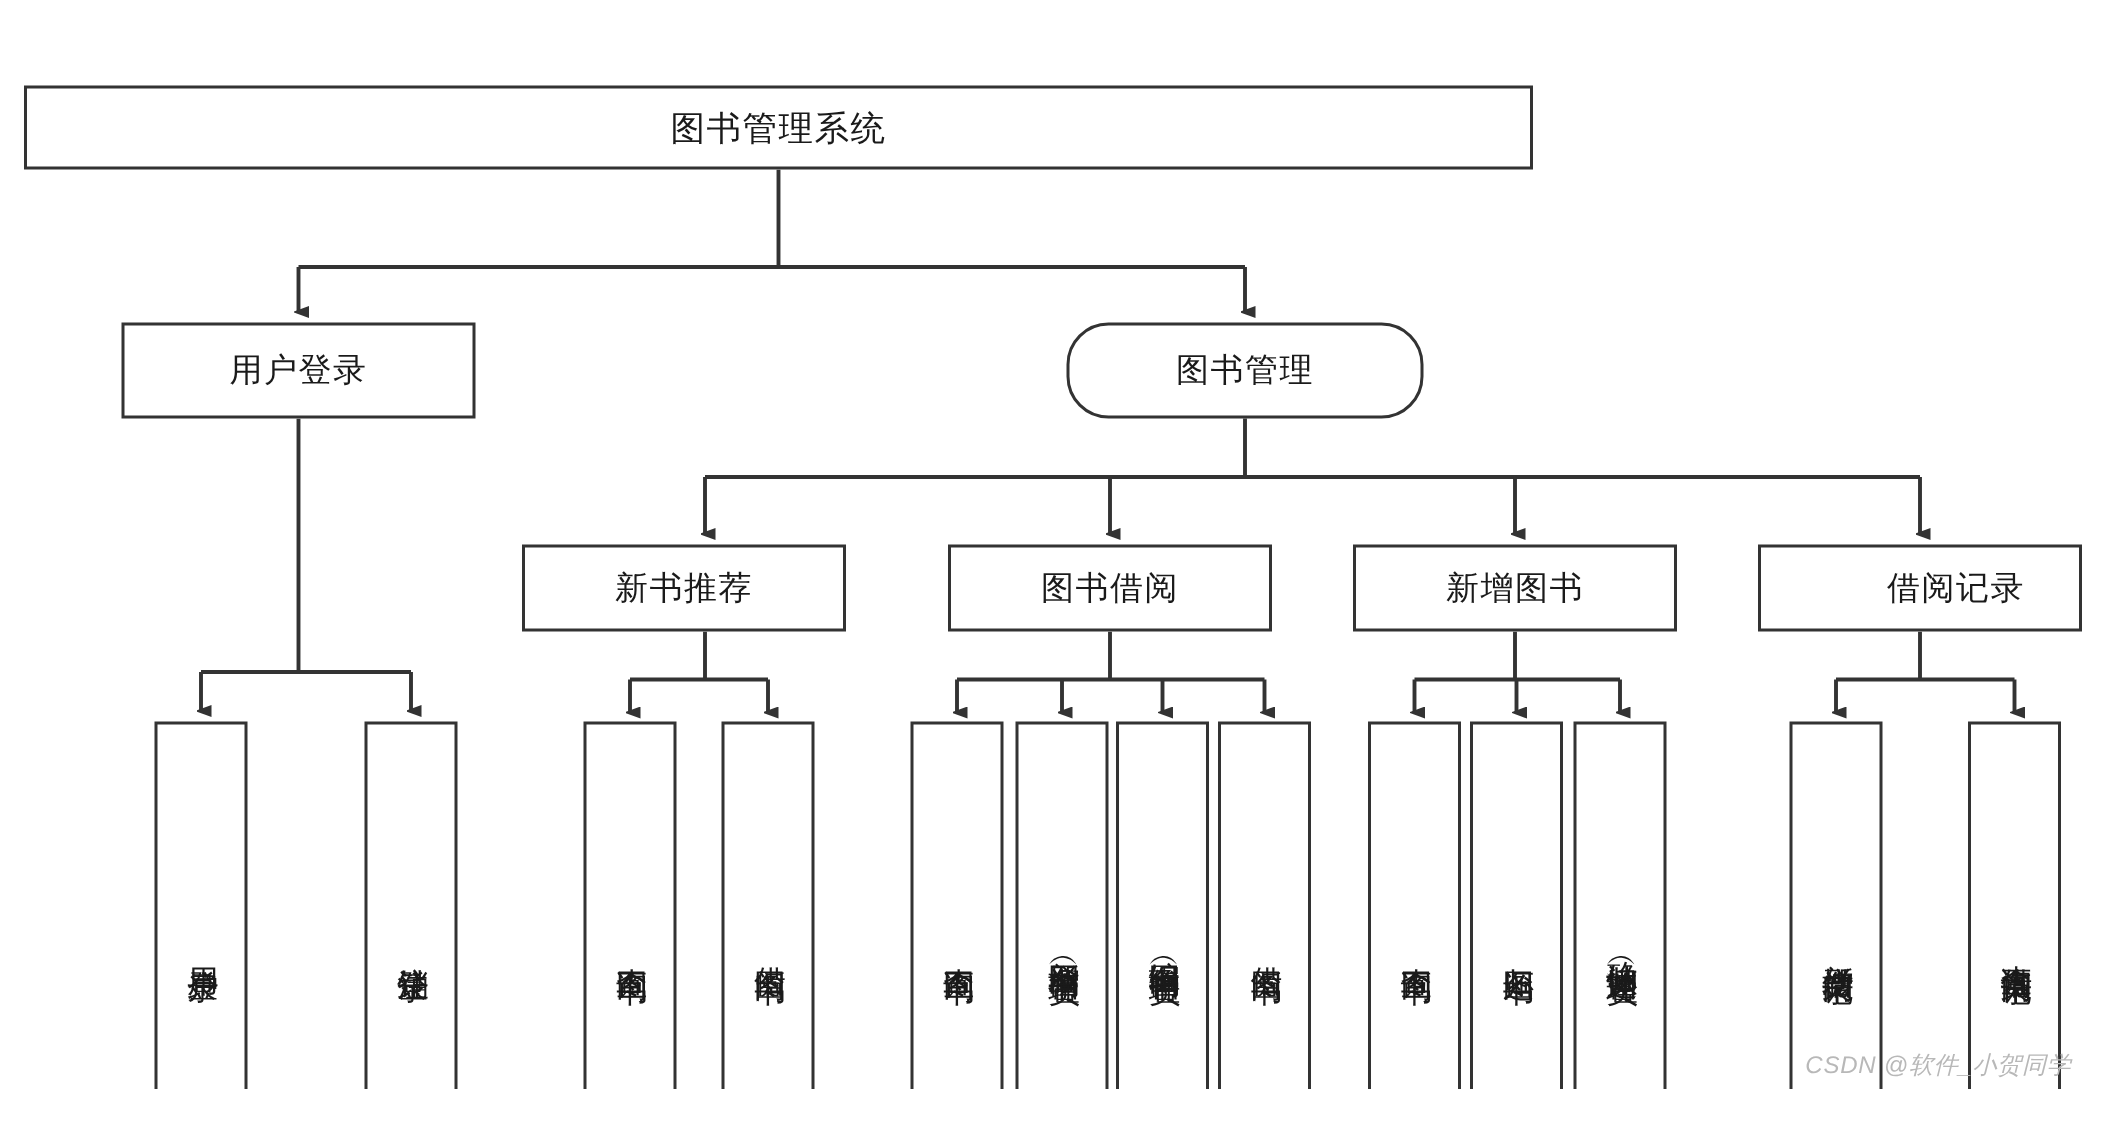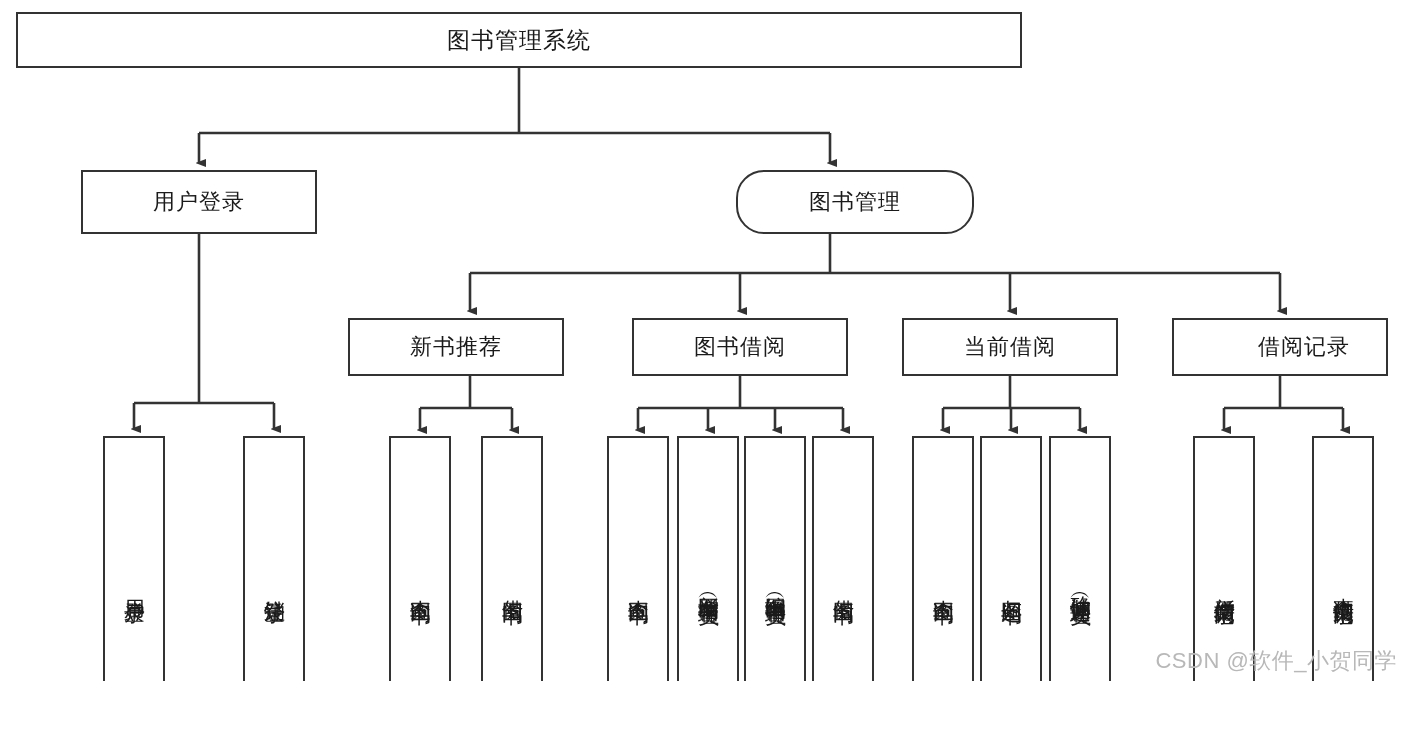--- a/index.html
+++ b/index.html
@@ -10,20 +10,21 @@
   }
   body {
     font-family: "Liberation Sans", "DejaVu Sans", sans-serif;
   }
   #canvas {
     position: relative;
     width: 1405px;
     height: 681px;
     background: #ffffff;
     overflow: hidden;
+    margin-top: 45px;
   }
   svg.edges {
     position: absolute;
     left: 0;
     top: 0;
     width: 1405px;
     height: 747px;
     pointer-events: none;
   }
   .node {
@@ -55,26 +56,27 @@
     white-space: normal;
   }
   .node.v .vtext {
     writing-mode: vertical-rl;
     text-orientation: upright;
     display: block;
     max-height: 100%;
   }
   .watermark {
     position: absolute;
-    right: 8px;
+    right: 24px;
     bottom: 5px;
-    font-size: 22px;
+    font-size: 16px;
     color: #b8b8b8;
     letter-spacing: 0.5px;
     white-space: nowrap;
+    font-style: italic;
   }
 </style>
 </head>
 <body>
 
 <div id="canvas">
 
   <svg class="edges" viewBox="0 0 1405 747">
     <defs>
       <marker id="arrow" markerWidth="10" markerHeight="10" refX="4" refY="7" orient="auto" markerUnits="userSpaceOnUse">
@@ -125,32 +127,32 @@
     </g>
   </svg>
 
   <div class="node h root" style="left:16px; top:12px; width:1006px; height:56px;">
     <span>图书管理系统</span>
   </div>
 
   <div class="node h" style="left:81px; top:170px; width:236px; height:64px;">
     <span>用户登录</span>
   </div>
-  <div class="node h" style="left:736px; top:170px; width:238px; height:64px;border-radius:28px;">
+  <div class="node h" style="left:711px; top:170px; width:238px; height:64px;border-radius:28px;">
     <span>图书管理</span>
   </div>
 
   <div class="node h" style="left:348px; top:318px; width:216px; height:58px;">
     <span>新书推荐</span>
   </div>
   <div class="node h" style="left:632px; top:318px; width:216px; height:58px;">
     <span>图书借阅</span>
   </div>
   <div class="node h" style="left:902px; top:318px; width:216px; height:58px;">
-    <span>当前借阅</span>
+    <span>新增图书</span>
   </div>
   <div class="node h" style="left:1172px; top:318px; width:216px; height:58px;padding-left:48px;">
     <span>借阅记录</span>
   </div>
 
   <div class="node v" style="left:103px; top:436px; width:62px; height:299px;">
     <span class="vtext">用户登录</span>
   </div>
   <div class="node v" style="left:243px; top:436px; width:62px; height:299px;">
     <span class="vtext">注销登录</span>

